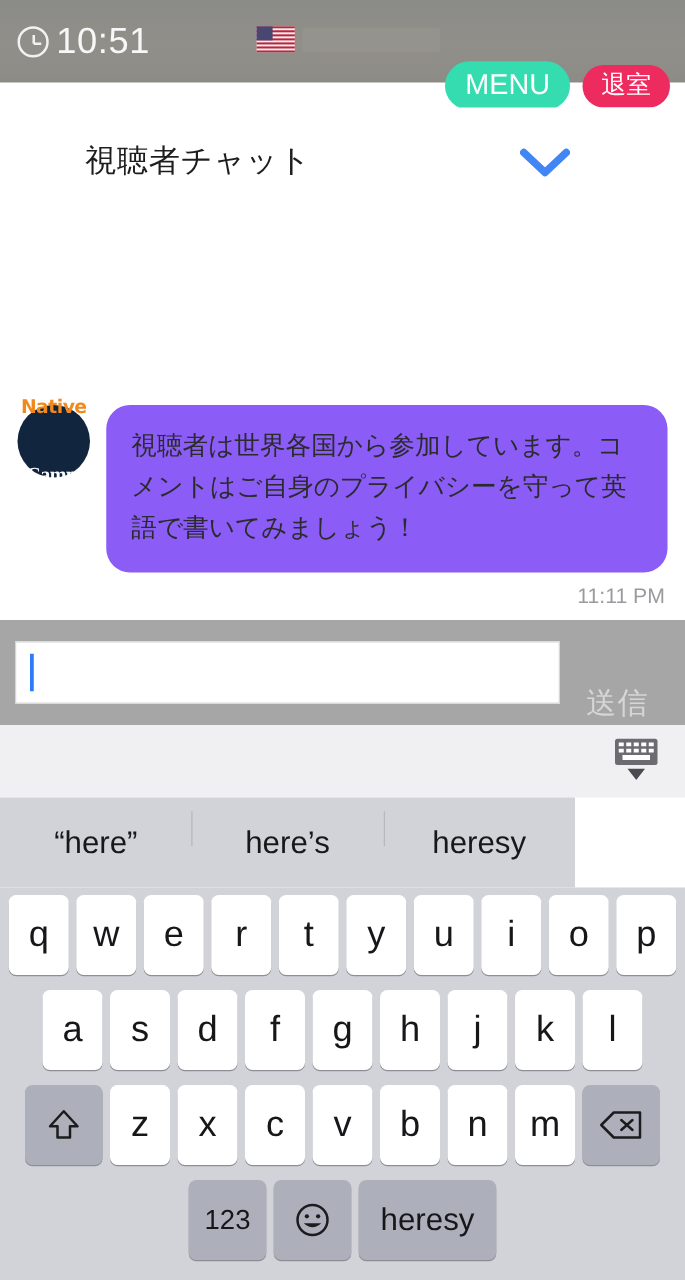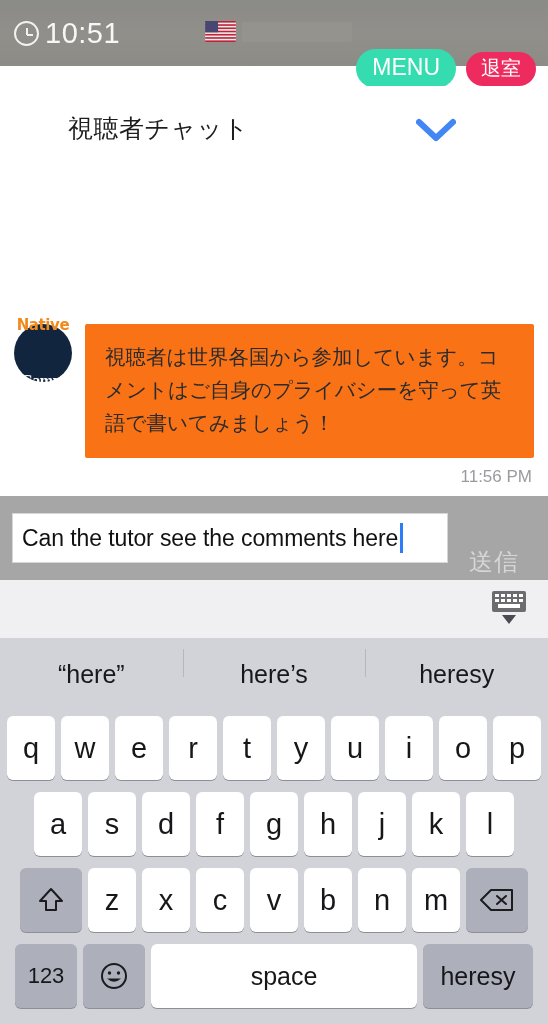--- a/index.html
+++ b/index.html
@@ -94,21 +94,21 @@
   .avatar .a1 {
     color: #f08a1c; font-size: 15px; font-weight: bold;
     letter-spacing: -0.4px; font-family: "DejaVu Sans", sans-serif;
   }
   .avatar .a2 {
     color: #ffffff; font-size: 16px; font-weight: bold;
     letter-spacing: -0.4px; font-family: Liberation Serif, serif;
   }
   .bubble-wrap { display: flex; flex-direction: column; }
   .bubble {
-    background: #f97316; border-radius: 2px;
+    background: #8b5cf6; border-radius: 19px;
     padding: 16px 18px 18px 20px;
     width: 449px;
   }
   .bubble p {
     font-size: 20.5px; color: #2b2b2e; line-height: 1.62;
     letter-spacing: 0px;
   }
   .msg-time {
     align-self: flex-end; margin-top: 9px; margin-right: 2px;
     font-size: 17px; color: #9a9a9f;
@@ -148,21 +148,21 @@
     width: 548px; height: 58px;
     background: #f0f0f2;
     display: flex; align-items: center; justify-content: flex-end;
     padding-right: 18px;
   }
   .kbhide { width: 40px; }
 
   
   .suggestbar {
     position: absolute; top: 638px; left: 0;
-    width: 548px; height: 72px;
+    width: 460px; height: 72px;
     background: #d1d3d9;
     display: flex; align-items: center;
   }
   .sugg {
     flex: 1; text-align: center; font-size: 25px; color: #18181a;
     position: relative; line-height: 1;
   }
   .sugg + .sugg::before {
     content: ""; position: absolute; left: 0; top: -13px;
     width: 1px; height: 28px; background: #b5b8c0;
@@ -248,28 +248,27 @@
 
     <div class="msg-row">
       <div class="avatar">
         <span class="a1">Native</span>
         <span class="a2">Camp.</span>
       </div>
       <div class="bubble-wrap">
         <div class="bubble">
           <p>視聴者は世界各国から参加しています。コメントはご自身のプライバシーを守って英語で書いてみましょう！</p>
         </div>
-        <span class="msg-time">11:56 PM</span>
+        <span class="msg-time">11:11 PM</span>
       </div>
     </div>
   </div>
 
   <div class="inputbar">
     <div class="textfield">
-      <span class="val">Can the tutor see the comments here</span>
       <span class="caret"></span>
     </div>
     <div class="sendbtn">送信</div>
   </div>
 
   <div class="kbaccessory">
     <span class="kbhide">
       <svg width="38" height="36" viewBox="0 0 38 36">
         <rect x="2" y="2" width="34" height="21" rx="2" fill="#6b6b70"></rect>
         <g fill="#ffffff">
@@ -347,18 +346,17 @@
     <div class="krow r4">
       <div class="key dark num">123</div>
       <div class="key dark emoji">
         <svg width="30" height="30" viewBox="0 0 30 30">
           <circle cx="15" cy="15" r="12" fill="none" stroke="#1c1c1f" stroke-width="2"></circle>
           <circle cx="10.5" cy="12" r="1.7" fill="#1c1c1f"></circle>
           <circle cx="19.5" cy="12" r="1.7" fill="#1c1c1f"></circle>
           <path d="M8 17.5 Q15 24 22 17.5 Z" fill="#1c1c1f"></path>
         </svg>
       </div>
-      <div class="key space">space</div>
       <div class="key dark return">heresy</div>
     </div>
   </div>
 
 </div>
 
 </body></html>

